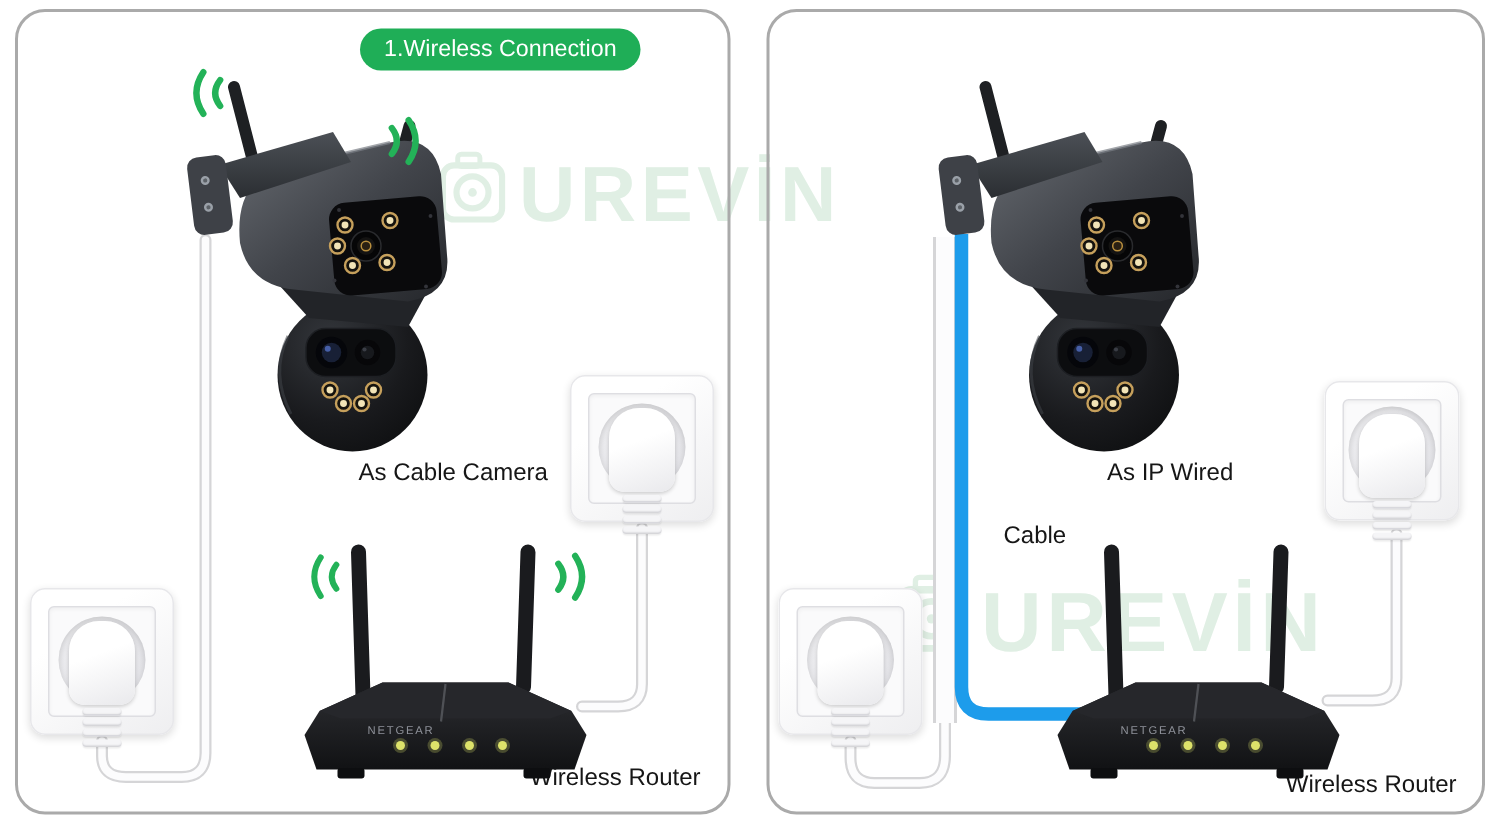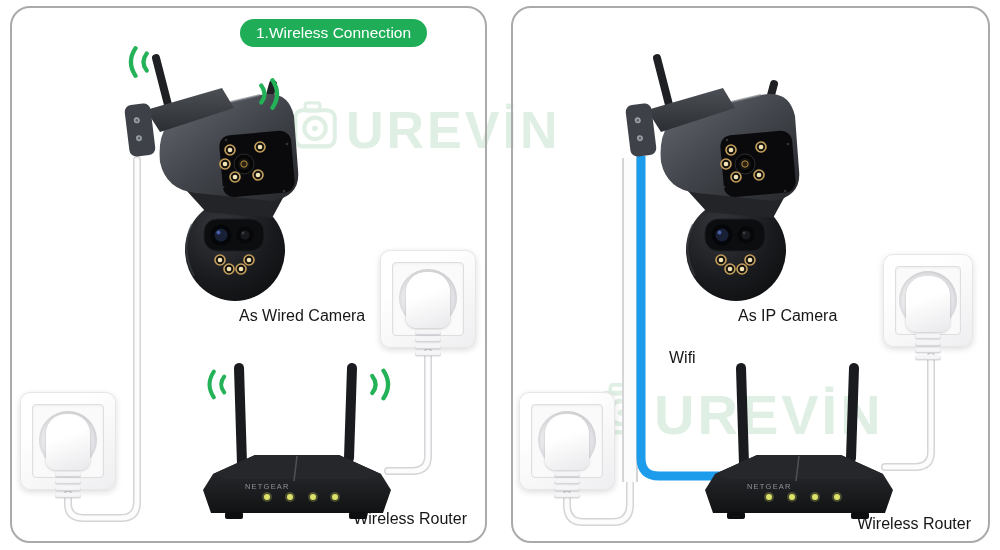--- a/index.html
+++ b/index.html
@@ -233,21 +233,21 @@
     <svg class="camera">
         <use href="#sym-camera"></use>
       </svg>
     <svg class="wifi" style="left:113px;top:33px;width:29px;height:42px;">
         <use href="#sym-wifi"></use>
       </svg>
     <svg class="wifi flip" style="left:242px;top:65px;width:29px;height:42px;">
         <use href="#sym-wifi"></use>
       </svg>
 
-    <div class="label" style="left:227px;top:299px;">As Wired Camera</div>
+    <div class="label" style="left:227px;top:299px;">As Cable Camera</div>
     <div class="label" style="right:18px;top:502px;">Wireless Router</div>
   </section>
 
   <section class="panel panel-right">
 
     <svg class="cables" viewBox="0 0 477 537">
       <g>
         <path class="cable-outline" d="M54,486 V497 Q54,514 70,514 L100,514 Q117,514 117,496 V470"></path>
         <path class="cable-core" d="M54,486 V497 Q54,514 70,514 L100,514 Q117,514 117,496 V470"></path>
         <path class="cable-outline-wide" d="M117,474 V150"></path>
@@ -284,17 +284,17 @@
     </div>
 
     <svg class="router router-right">
         <use href="#sym-router"></use>
       </svg>
 
     <svg class="camera">
         <use href="#sym-camera"></use>
       </svg>
 
-    <div class="label" style="left:225px;top:299px;">As IP Camera</div>
-    <div class="label label-cable" style="left:156px;top:341px;">Wifi</div>
+    <div class="label" style="left:225px;top:299px;">As IP Wired</div>
+    <div class="label label-cable" style="left:156px;top:341px;">Cable</div>
     <div class="label" style="right:17px;top:507px;">Wireless Router</div>
   </section>
 </div>
 
 </body></html>

